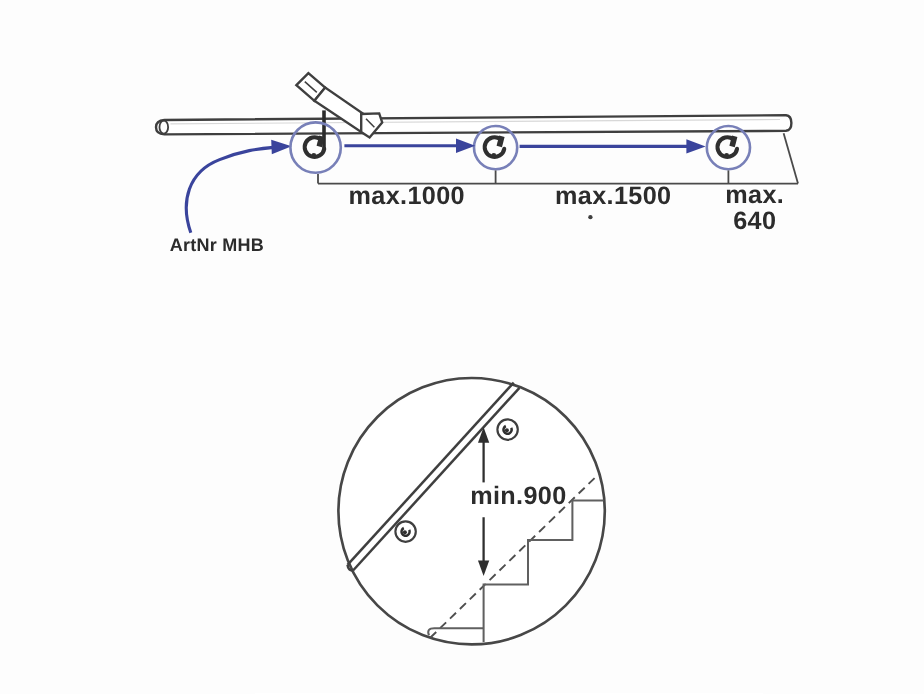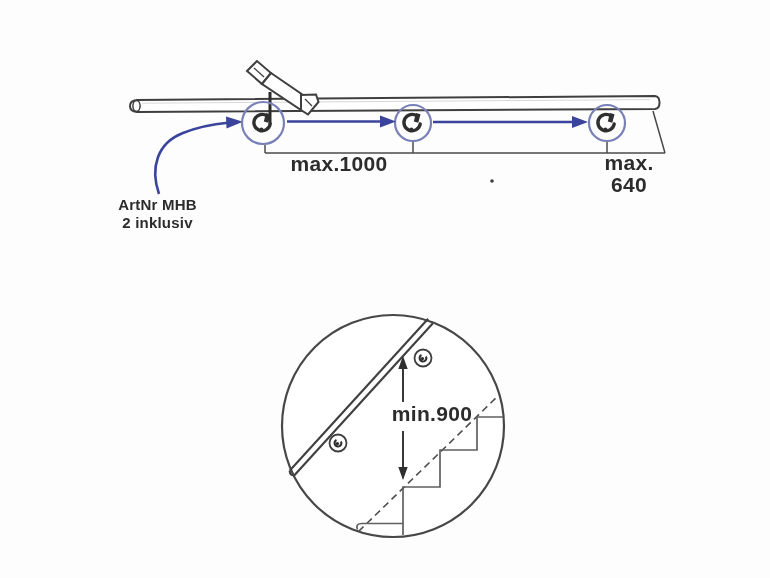--- a/index.html
+++ b/index.html
@@ -8,21 +8,21 @@
     background:#fdfdfd; overflow:hidden;
     font-family:"Liberation Sans", sans-serif;
     padding-left:20px;
   }
   .canvas svg { position:absolute; left:0; top:0; }
   .lbl {
     position:absolute; color:#2c2c2c; font-weight:bold;
     text-align:center; letter-spacing:0.3px; white-space:nowrap;
   }
   .lbl-dim { font-size:21px; line-height:22px; }
-  .lbl-artnr { font-size:15px; line-height:18px; letter-spacing:0.2px; }
+  .lbl-artnr { font-size:15px; line-height:18px; letter-spacing:0.2px;text-align:right; }
   .pos-spacing1 { left:270px; top:153px; width:138px; }
   .pos-spacing2 { left:442px; top:153px; width:138px; }
   .pos-end      { left:594px; top:152px; width:70px;text-align:center;  }
   .pos-artnr    { left:95px;  top:196px; width:125px; }
   .pos-minh     { left:372px; top:403px; width:120px;text-align:center; }
 </style>
 </head>
 <body>
 
 <div class="canvas">
@@ -117,26 +117,26 @@
     <g>
       <line x1="403" y1="363" x2="403" y2="402" stroke="#2f2f2f" stroke-width="1.9"></line>
       <line x1="403" y1="431" x2="403" y2="472" stroke="#2f2f2f" stroke-width="1.9"></line>
       <polygon points="403,356 398.3,369 407.7,369" fill="#2f2f2f"></polygon>
       <polygon points="403,480 398.3,467 407.7,467" fill="#2f2f2f"></polygon>
     </g>
   </svg>
 
   <div class="lbl lbl-dim pos-spacing1">max.1000</div>
 
+  <div class="lbl lbl-dim pos-spacing2">max.1500</div>
 
   <div class="lbl lbl-dim pos-end">
     <div>max.</div>
     <div>640</div>
   </div>
 
   <div class="lbl lbl-artnr pos-artnr">
     <div>ArtNr MHB</div>
-    <div>2 inklusiv</div>
   </div>
 
   <div class="lbl lbl-dim pos-minh">min.900</div>
 
 </div>
 
 </body></html>

